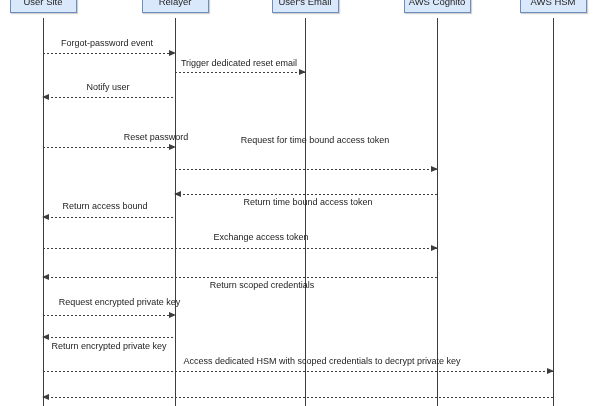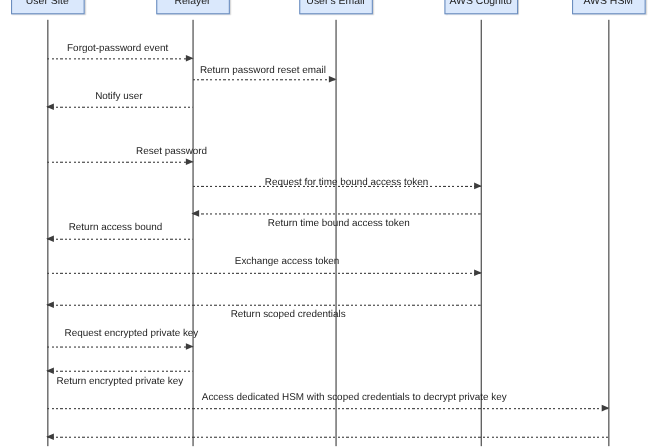--- a/index.html
+++ b/index.html
@@ -79,33 +79,33 @@
       <div class="lifeline" style="left: 552.5px;"></div>
     </div>
   <div>
       <div class="msg-line" style="left: 43px; width: 132px; top: 53px;">
         <div class="arrowhead right"></div>
       </div>
       <div class="msg-label" style="left: 107px; top: 38px;">Forgot-password event</div>
       <div class="msg-line" style="left: 175px; width: 130px; top: 72px;">
         <div class="arrowhead right"></div>
       </div>
-      <div class="msg-label" style="left: 239px; top: 58px;">Return password reset email</div>
+      <div class="msg-label" style="left: 239px; top: 58px;">Trigger dedicated reset email</div>
       <div class="msg-line" style="left: 43px; width: 132px; top: 97px;">
         <div class="arrowhead left"></div>
       </div>
       <div class="msg-label" style="left: 108px; top: 82px;">Notify user</div>
       <div class="msg-line" style="left: 43px; width: 132px; top: 147px;">
         <div class="arrowhead right"></div>
       </div>
       <div class="msg-label" style="left: 108px; top: 132px; margin-left: 48px;">Reset password</div>
       <div class="msg-line" style="left: 175px; width: 262px; top: 169px;">
         <div class="arrowhead right"></div>
       </div>
-      <div class="msg-label" style="left: 310px; top: 160px; padding-left: 10px;">Request for time bound access token</div>
+      <div class="msg-label" style="left: 310px; top: 135px; padding-left: 10px;">Request for time bound access token</div>
       <div class="msg-line" style="left: 175px; width: 262px; top: 194px;">
         <div class="arrowhead left"></div>
       </div>
       <div class="msg-label" style="left: 308px; top: 197px;">Return time bound access token</div>
       <div class="msg-line" style="left: 43px; width: 132px; top: 217px;">
         <div class="arrowhead left"></div>
       </div>
       <div class="msg-label" style="left: 105px; top: 201px;">Return access bound</div>
       <div class="msg-line" style="left: 43px; width: 394px; top: 248px;">
         <div class="arrowhead right"></div>

